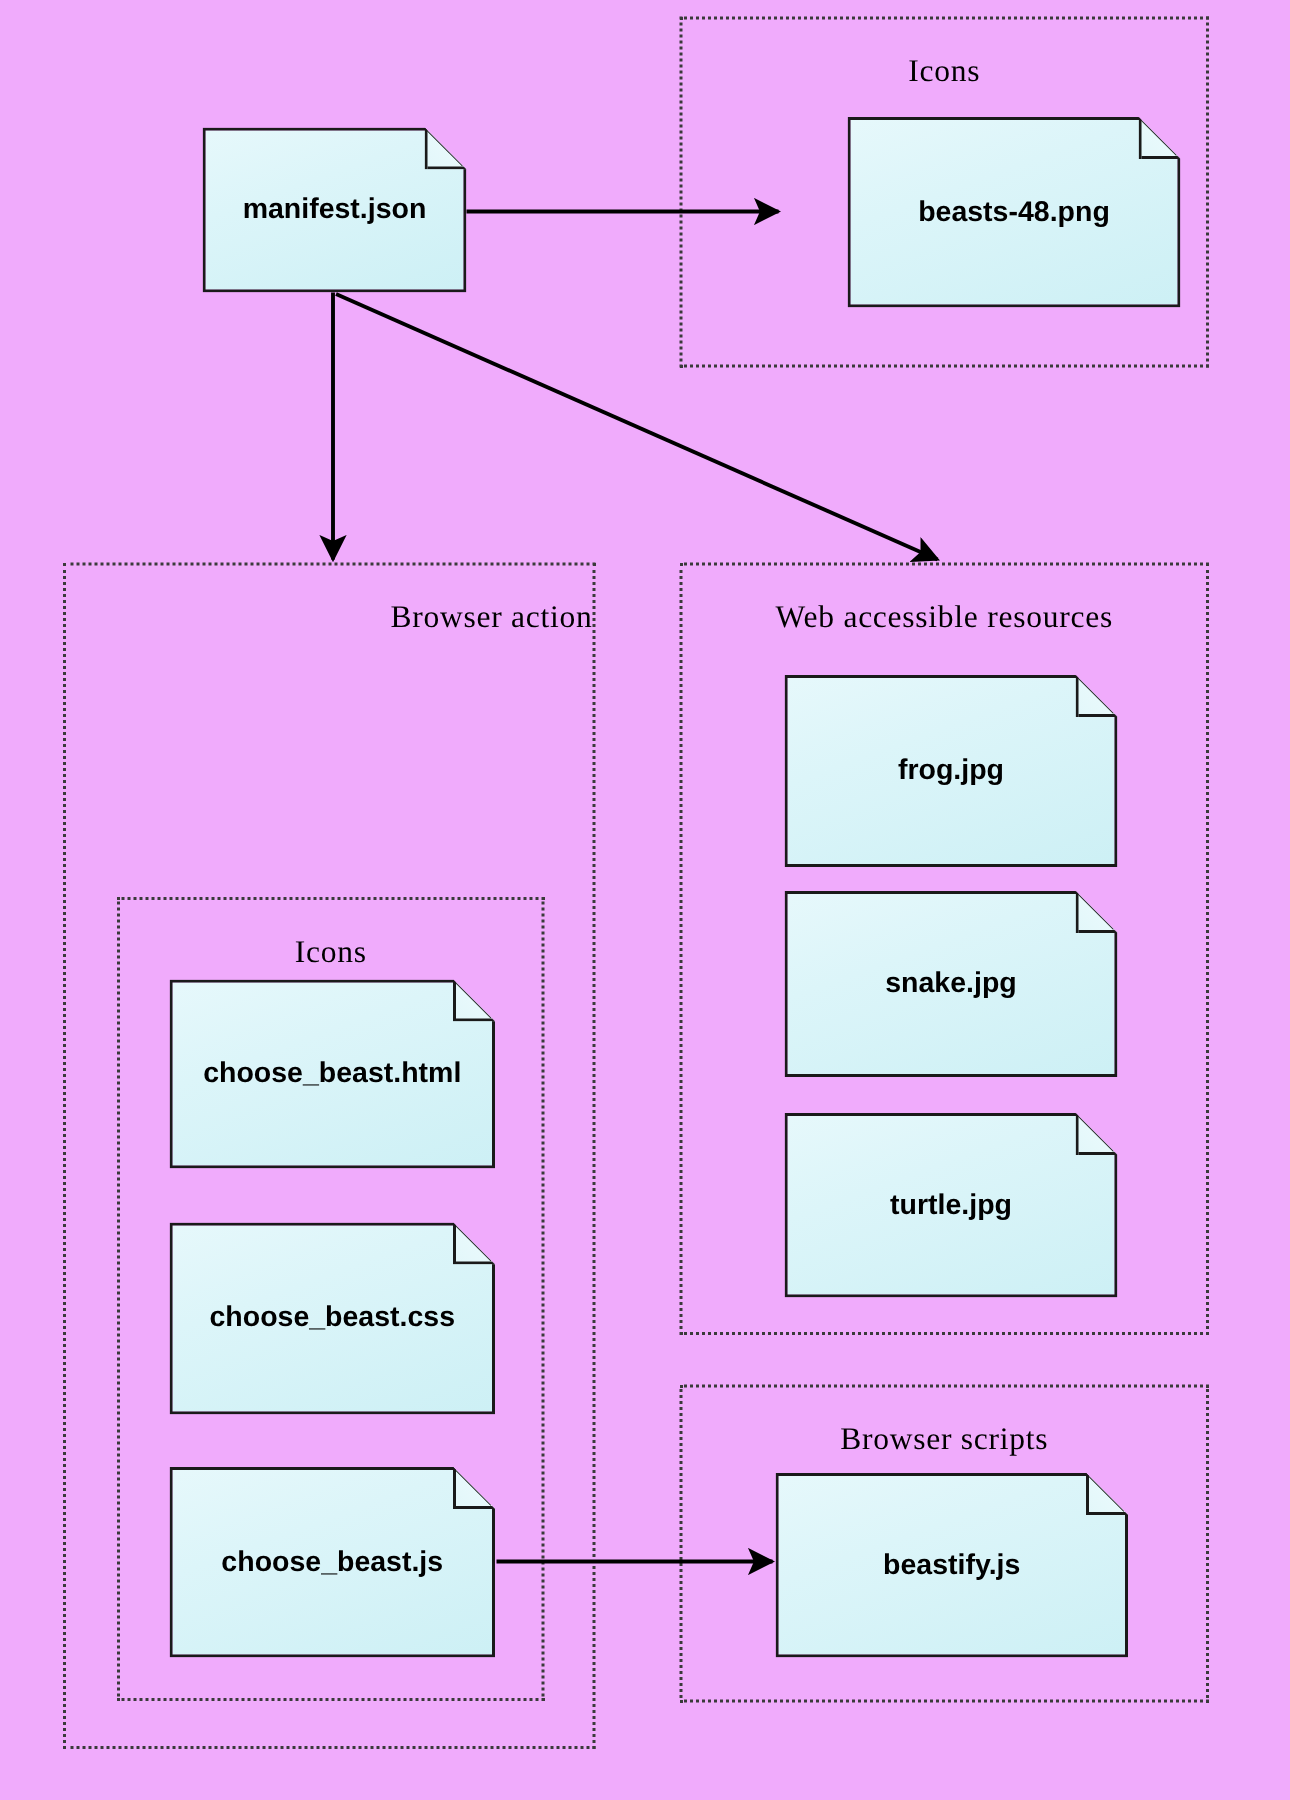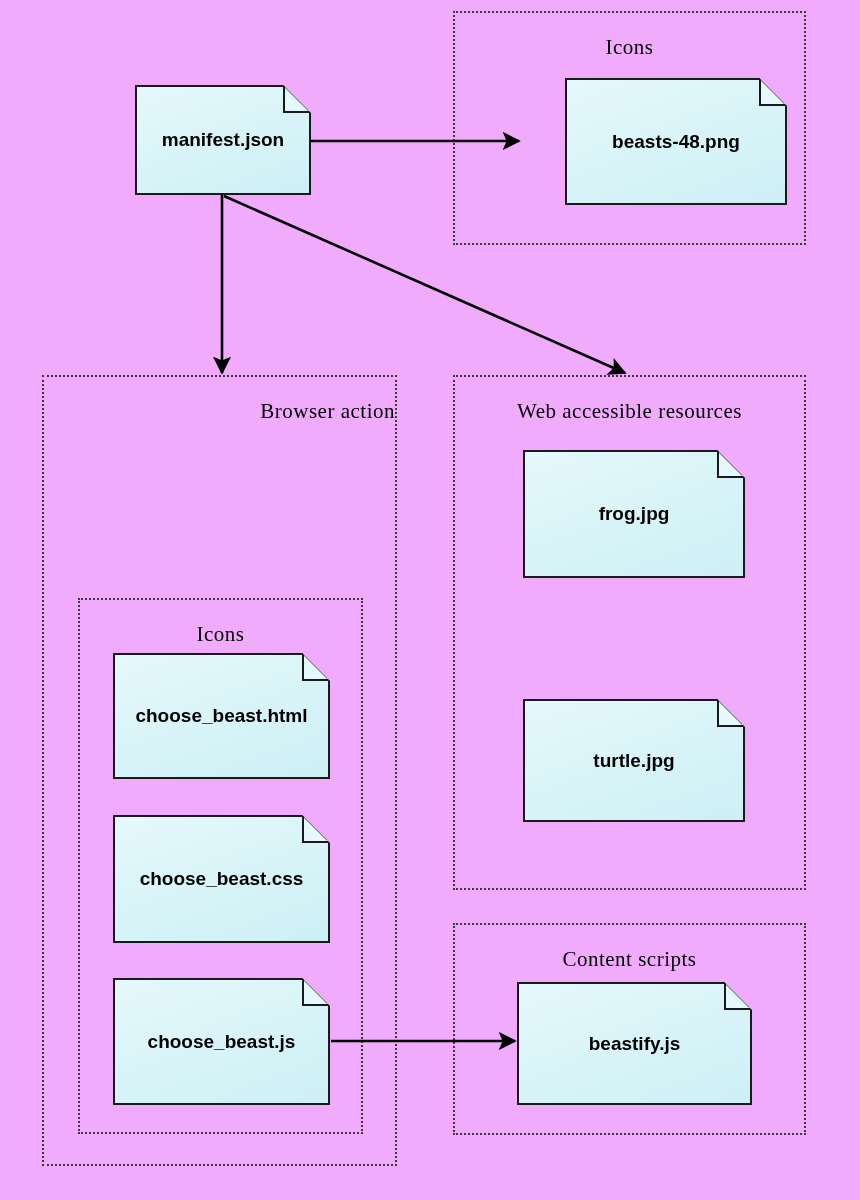--- a/index.html
+++ b/index.html
@@ -122,21 +122,21 @@
 
   <div class="group" style="left:78px; top:598px; width:285px; height:536px;">
     <div class="group-title" style="top:22px;">Icons</div>
   </div>
 
   <div class="group" style="left:453px; top:375px; width:353px; height:515px;">
     <div class="group-title" style="top:22px;">Web accessible resources</div>
   </div>
 
   <div class="group" style="left:453px; top:923px; width:353px; height:212px;">
-    <div class="group-title" style="top:22px;">Content scripts</div>
+    <div class="group-title" style="top:22px;">Browser scripts</div>
   </div>
 
   <div class="file-node" style="left:135px; top:85px; width:176px; height:110px;">
     <div class="sheet"></div>
     <div class="fold"></div>
     <div class="label">manifest.json</div>
   </div>
 
   <div class="file-node" style="left:521px; top:78px; width:222px; height:127px;margin-left:44px;">
     <div class="sheet"></div>
@@ -162,22 +162,27 @@
     <div class="fold"></div>
     <div class="label">frog.jpg</div>
   </div>
 
   <div class="file-node" style="left:113px; top:978px; width:217px; height:127px;">
     <div class="sheet"></div>
     <div class="fold"></div>
     <div class="label">choose_beast.js</div>
   </div>
 
-
-  <div class="file-node" style="left:523px; top:699px; width:222px; height:123px;">
+  <div class="file-node" style="left:523px; top:594px; width:222px; height:124px;">
+    <div class="sheet"></div>
+    <div class="fold"></div>
+    <div class="label">snake.jpg</div>
+  </div>
+
+  <div class="file-node" style="left:523px; top:742px; width:222px; height:123px;">
     <div class="sheet"></div>
     <div class="fold"></div>
     <div class="label">turtle.jpg</div>
   </div>
 
   <div class="file-node" style="left:517px; top:982px; width:235px; height:123px;border-radius:16px;">
     <div class="sheet"></div>
     <div class="fold"></div>
     <div class="label">beastify.js</div>
   </div>

